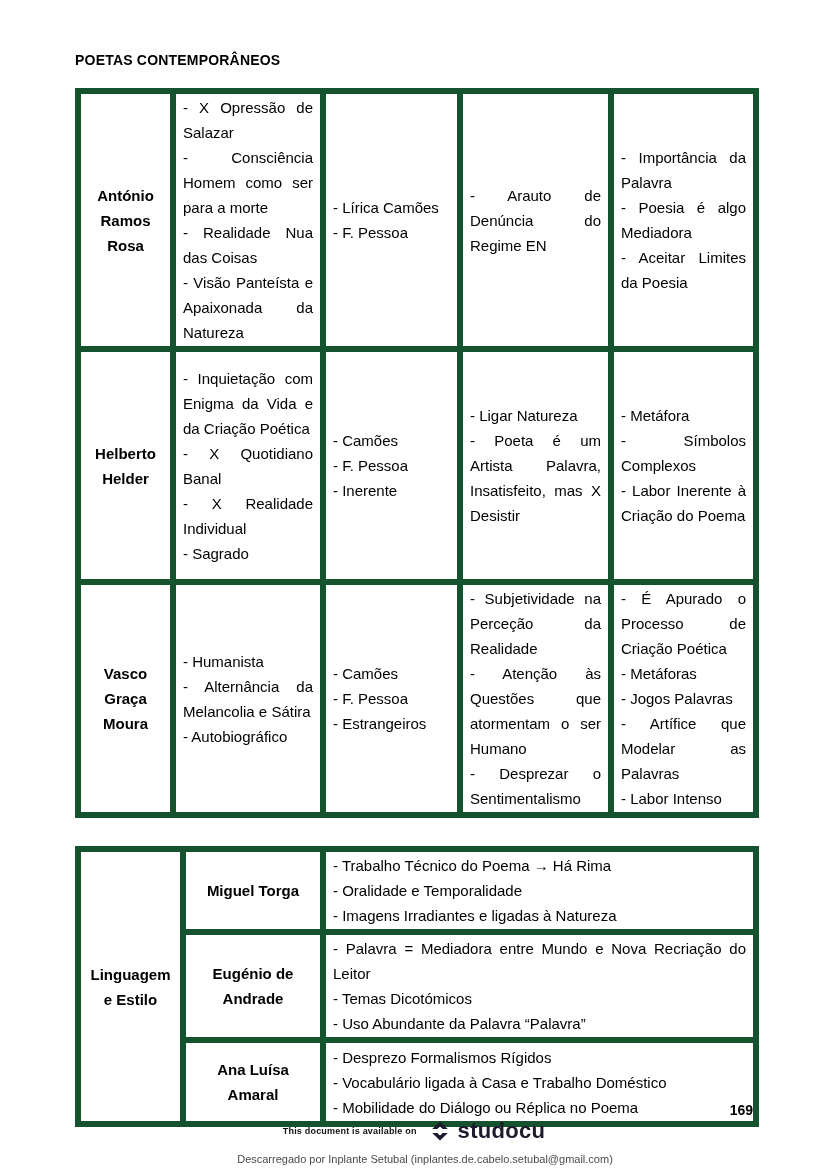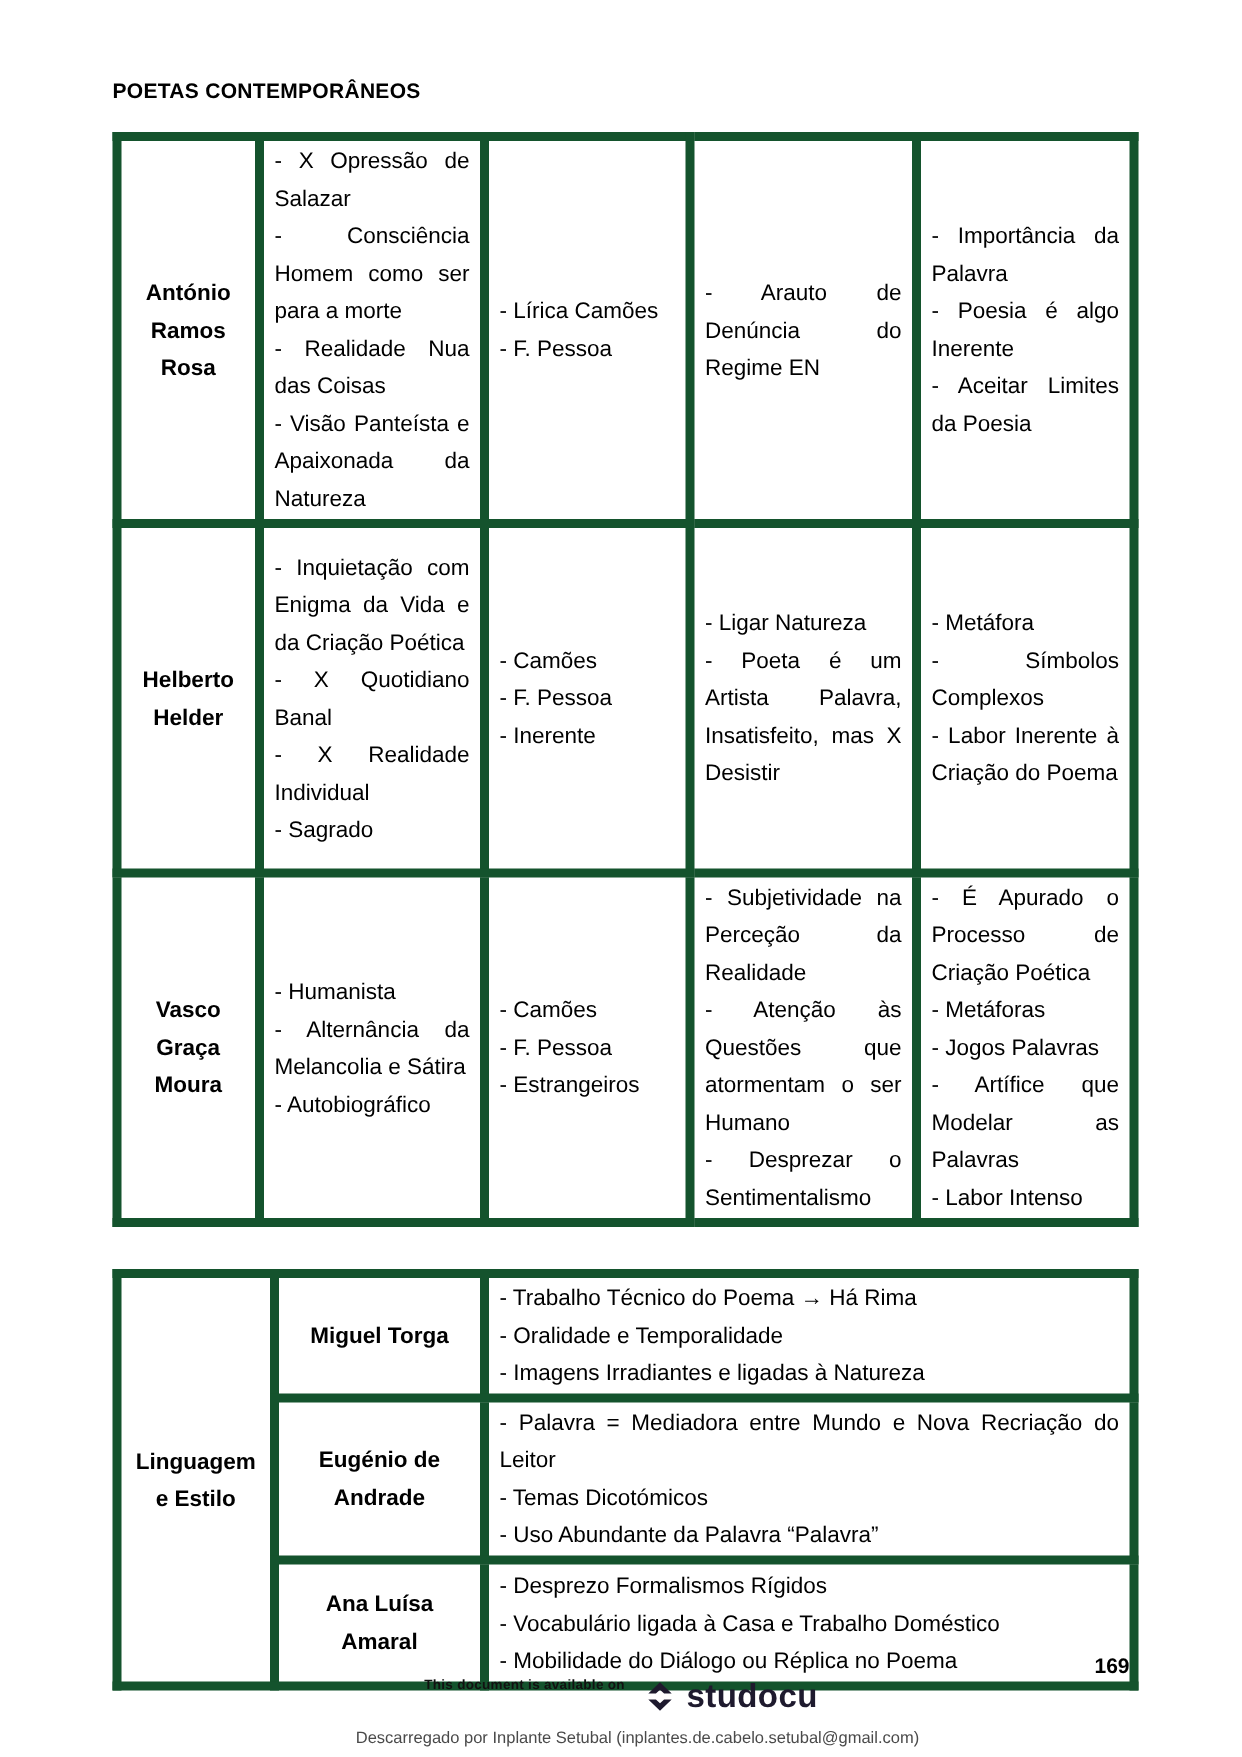--- a/index.html
+++ b/index.html
@@ -44,20 +44,21 @@
     right: 75px;
     font-size: 14px;
     font-weight: bold;
   }
   .footer-line {
     position: absolute;
     top: 1118px;
     left: 0;
     width: 828px;
     display: flex;
+    align-items: center;
     justify-content: center;
     gap: 10px;
   }
   .available-on {
     font-size: 9px;
     font-weight: 700;
     color: #111111;
     letter-spacing: 0.2px;
   }
   .brand {
@@ -108,21 +109,21 @@
         </td>
         <td>
           <div class="item">- Lírica Camões</div>
           <div class="item">- F. Pessoa</div>
         </td>
         <td>
           <div class="item">- Arauto de Denúncia do Regime EN</div>
         </td>
         <td>
           <div class="item">- Importância da Palavra</div>
-          <div class="item">- Poesia é algo Inerente</div>
+          <div class="item">- Poesia é algo Mediadora</div>
           <div class="item">- Aceitar Limites da Poesia</div>
         </td>
       </tr>
       <tr style="height:233px">
         <td class="name-cell">Helberto Helder</td>
         <td>
           <div class="item">- Inquietação com Enigma da Vida e da Criação Poética</div>
           <div class="item">- X Quotidiano Banal</div>
           <div class="item">- X Realidade Individual</div>
           <div class="item">- Sagrado</div>

